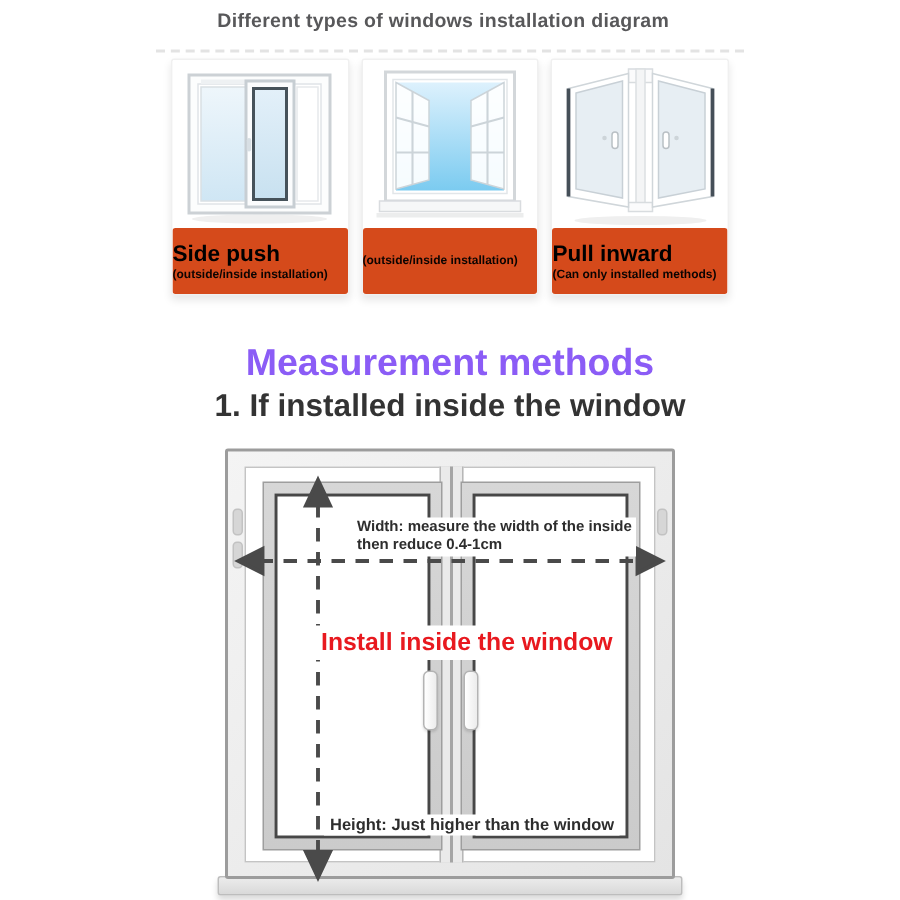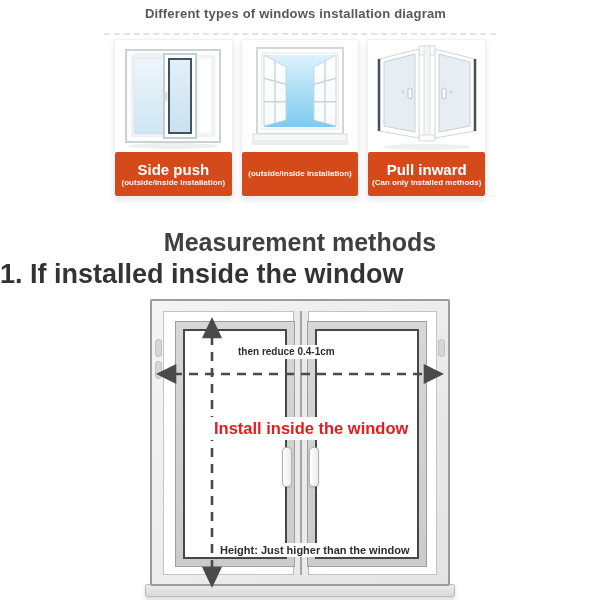--- a/index.html
+++ b/index.html
@@ -25,33 +25,33 @@
   }
   .card{
     flex:1;background:#ffffff;border:1px solid #f0f0f0;border-radius:2px;
     box-shadow:0 3px 6px rgba(0,0,0,.10);
     display:flex;flex-direction:column;overflow:hidden;
   }
   .card-img{flex:1;display:flex;align-items:center;justify-content:center;background:#fff;}
   .card-img svg{display:block;}
   .banner{
     height:52px;border-radius:2px;display:flex;flex-direction:column;
-    align-items:center;justify-content:center;color:#ffffff;line-height:1.15;
+    align-items:flex-start;justify-content:center;color:#000000;line-height:1.15;
   }
   .banner-label{font-size:15px;font-weight:bold;}
   .banner-sub{font-size:8px;font-weight:bold;opacity:.95;}
 
   
   .m-heading{
     position:absolute;top:228px;left:0;width:600px;text-align:center;
     font-size:25px;font-weight:bold;
   }
   .m-subheading{
-    position:absolute;top:259px;left:0;width:600px;
-    font-size:27px;font-weight:bold;
+    position:absolute;top:259px;left:0;width:600px;text-align:center;
+    font-size:21px;font-weight:bold;
   }
 
   
   .diagram{position:absolute;left:150px;top:299px;width:300px;height:298px;}
   .dg-sill{
     position:absolute;left:-5px;right:-5px;bottom:0;height:11px;
     background:linear-gradient(#ececec,#d9d9d9);
     border:1px solid #bdbdbd;border-radius:2px;
     box-shadow:0 3px 4px rgba(0,0,0,.15);
   }
@@ -206,21 +206,21 @@
       </svg>
     </div>
     <div class="banner" style="background-color: rgb(213, 74, 27);">
       <div class="banner-label">Pull inward</div>
       <div class="banner-sub">(Can only installed methods)</div>
     </div>
   </div>
 
 </div>
 
-<div class="m-heading" style="color: #404040;">Measurement methods</div>
+<div class="m-heading" style="color: #8b5cf6;">Measurement methods</div>
 <div class="m-subheading" style="color: rgb(51, 51, 51);">1. If installed inside the window</div>
 
 <div class="diagram">
   <div class="dg-sill"></div>
   <div class="dg-frame">
     <div class="dg-hinge left"></div>
     <div class="dg-hinge left2"></div>
     <div class="dg-hinge right"></div>
   </div>
   <div class="dg-inner"></div>
@@ -243,19 +243,20 @@
       <polygon points="9,75 25,67 25,83"></polygon>
       <polygon points="291,75 275,67 275,83"></polygon>
 
       <line x1="62" y1="37" x2="62" y2="270" stroke-dasharray="9 7" fill="none"></line>
       <polygon points="62,21 54,38 70,38"></polygon>
       <polygon points="62,286 54,269 70,269"></polygon>
     </g>
   </svg>
 
   <div class="dg-width-note">
+    <span>Width: measure the width of the inside</span>
     <span>then reduce 0.4-1cm</span>
   </div>
 
   <div class="dg-install-note" style="color: rgb(232, 25, 31);">Install inside the window</div>
 
   <div class="dg-height-note">Height: Just higher than the window</div>
 </div>
 
 </body></html>

